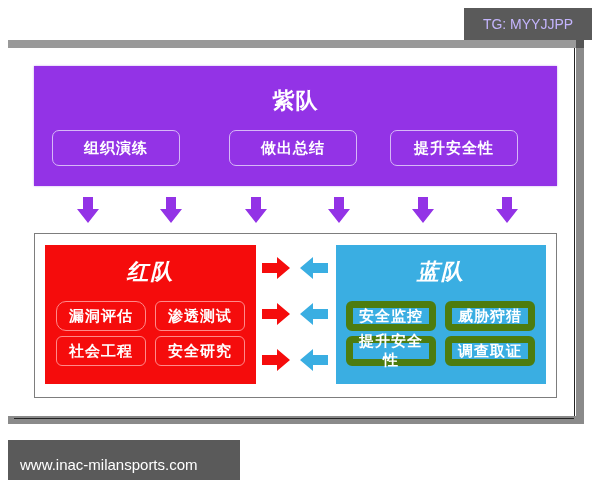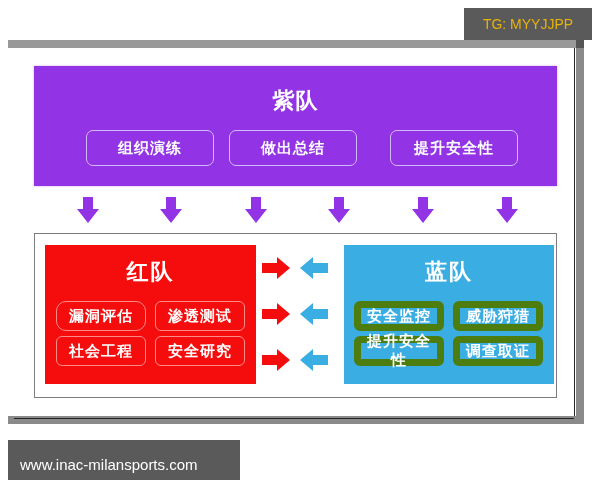--- a/index.html
+++ b/index.html
@@ -1,21 +1,21 @@
 <!DOCTYPE html>
 <html><head>
 <meta charset="utf-8">
 <style>
   * { box-sizing: border-box; margin: 0; padding: 0; }
   html, body { width: 600px; height: 480px; background: #ffffff; overflow: hidden; }
   body { position: relative; font-family: "DejaVu Sans", "Liberation Sans", sans-serif; }
 
   .tg-badge {
     position: absolute; left: 464px; top: 8px; width: 128px; height: 32px;
-    background: #5a5a5a; color: #eab308; font-size: 14px;
+    background: #5a5a5a; color: #c4b5fd; font-size: 14px;
     display: flex; align-items: center; justify-content: center;
     font-family: "Liberation Sans", sans-serif;
   }
   .frame-top {
     position: absolute; left: 8px; top: 40px; width: 568px; height: 8px; background: #999999;
   }
   .frame-right {
     position: absolute; left: 576px; top: 40px; width: 8px; height: 384px; background: #8a8a8a;
   }
   .frame-right-corner { position: absolute; left: 576px; top: 40px; width: 8px; height: 8px; background: #555; }
@@ -47,25 +47,25 @@
   .down-arrow { position: absolute; top: 197px; width: 22px; height: 26px; }
 
   .lower-frame {
     position: absolute; left: 34px; top: 233px; width: 523px; height: 165px;
     border: 1px solid #7d7d7d; background: #ffffff;
   }
   .red-box {
     position: absolute; left: 45px; top: 245px; width: 211px; height: 139px; background: #f50c0c;
   }
   .blue-box {
-    position: absolute; left: 336px; top: 245px; width: 210px; height: 139px; background: #3aaee2; margin-left: 8px;
+    position: absolute; left: 336px; top: 245px; width: 210px; height: 139px; background: #3aaee2;
   }
   .team-title {
     position: absolute; left: 0; top: 12px; width: 100%; text-align: center;
-    color: #ffffff; font-size: 22px; font-weight: bold; letter-spacing: 2px;
+    color: #ffffff; font-size: 22px; font-weight: bold; letter-spacing: 2px; font-style: italic;
   }
   .chip {
     position: absolute; width: 90px; height: 30px; border-radius: 6px;
     color: #ffffff; font-size: 15px; font-weight: bold;
     display: flex; align-items: center; justify-content: center; letter-spacing: 1px;
   }
   .red-box .chip { border: 1px solid #ff8a8a; }
   .blue-box .chip { border: 7px solid #4d7c0f; text-align: center; }
 
   .h-arrow { position: absolute; width: 28px; height: 22px; }
@@ -86,21 +86,21 @@
 <div class="card"></div>
 <div class="frame-top"></div>
 <div class="frame-right"></div>
 <div class="frame-right-corner"></div>
 <div class="frame-right-line"></div>
 <div class="frame-bottom"></div>
 <div class="frame-bottom-line"></div>
 
 <div class="purple-box">
   <div class="purple-title">紫队</div>
-  <div class="p-chip" style="left:52px;font-family:Liberation Serif, serif;">组织演练</div>
+  <div class="p-chip" style="left:18px;font-family:Liberation Serif, serif;">组织演练</div>
   <div class="p-chip" style="left:195px;">做出总结</div>
   <div class="p-chip" style="left:356px;">提升安全性</div>
 </div>
 
 <svg class="down-arrow" style="left:77px;" viewBox="0 0 22 26">
     <path d="M6 0 H16 V12 H22 L11 26 L0 12 H6 Z" fill="#9333e6"></path>
   </svg>
 <svg class="down-arrow" style="left:160px;" viewBox="0 0 22 26">
     <path d="M6 0 H16 V12 H22 L11 26 L0 12 H6 Z" fill="#9333e6"></path>
   </svg>

